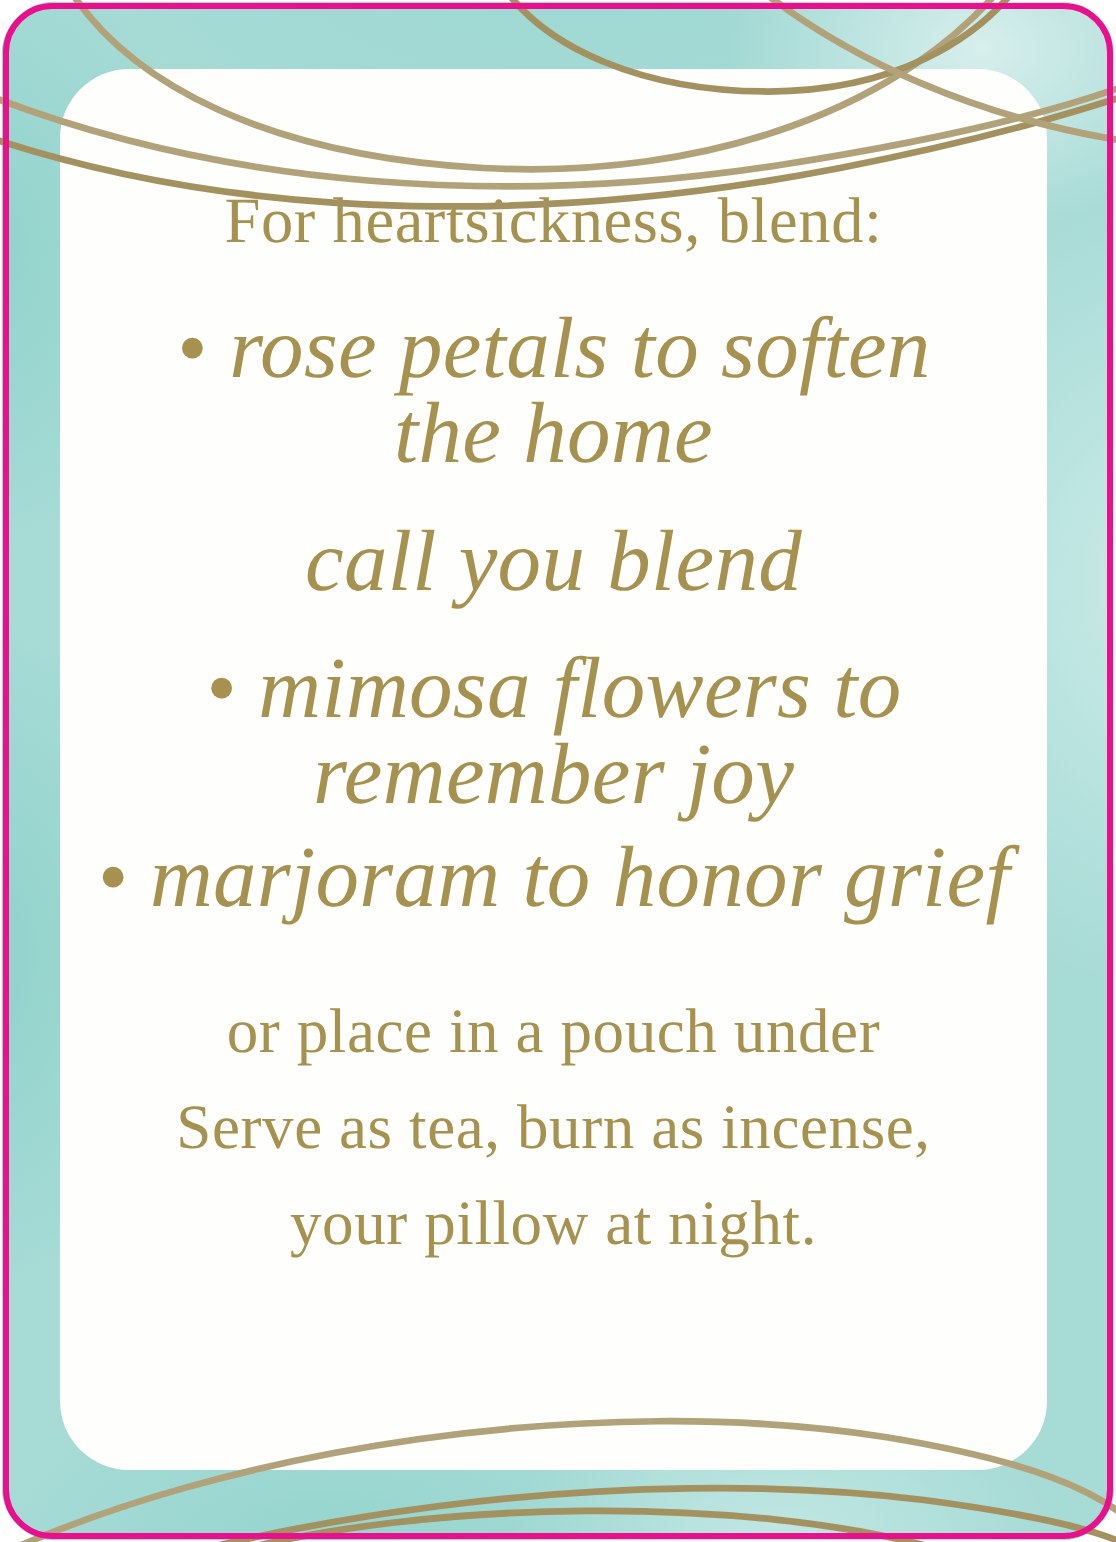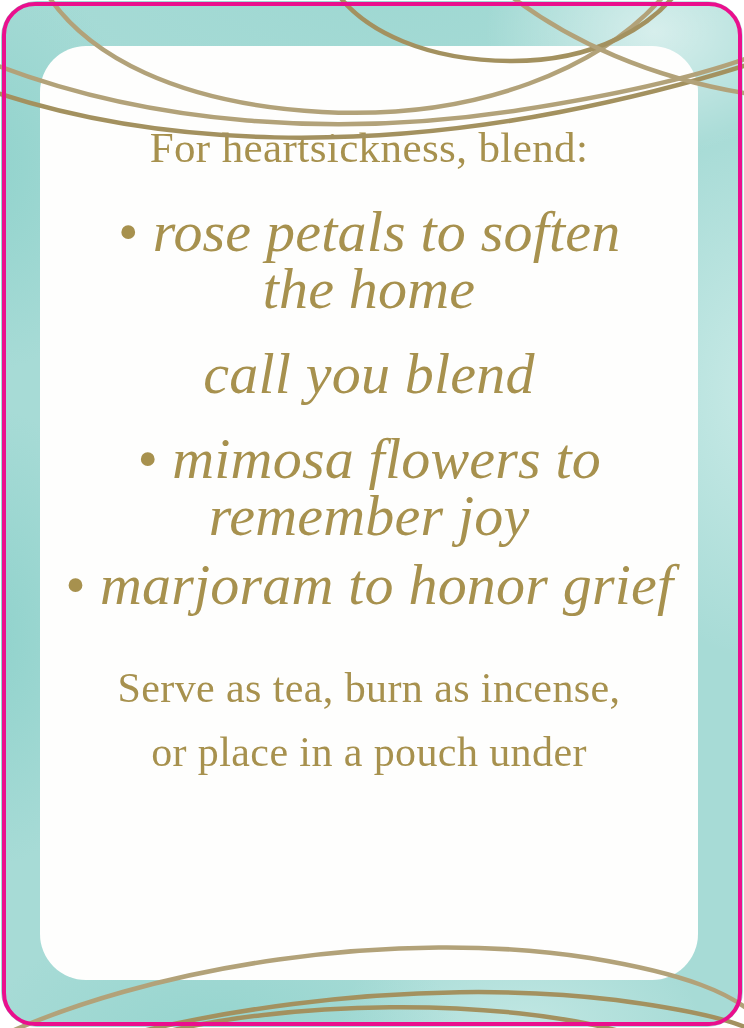--- a/index.html
+++ b/index.html
@@ -101,22 +101,23 @@
       <li class="tight">
         <span class="b-line">• mimosa flowers to</span>
         <span class="b-line">remember joy</span>
       </li>
       <li>
         <span class="b-line">• marjoram to honor grief</span>
       </li>
     </ul>
 
     <p class="footer-text">
+      <span class="f-line">or place in a pouch under</span>
       <span class="f-line">Serve as tea, burn as incense,</span>
-      <span class="f-line">or place in a pouch under</span>
+      <span class="f-line">your pillow at night.</span>
     </p>
   </div>
 
   <svg class="arcs" viewBox="0 0 744 1028" aria-hidden="true">
 
     <g>
       <path class="arc" d="M -12 62 C 150 126 340 138 520 110 C 648 90 716 70 756 55"></path>
       <path class="arc deep" d="M -12 90 C 170 152 380 147 560 112 C 662 92 722 73 756 62"></path>
       <path class="arc" d="M 42 -14 C 84 58 182 104 322 112 C 474 120 606 70 672 -14"></path>
       <path class="arc deep" d="M 332 -14 C 362 34 432 61 512 61 C 596 61 652 27 682 -14"></path>

